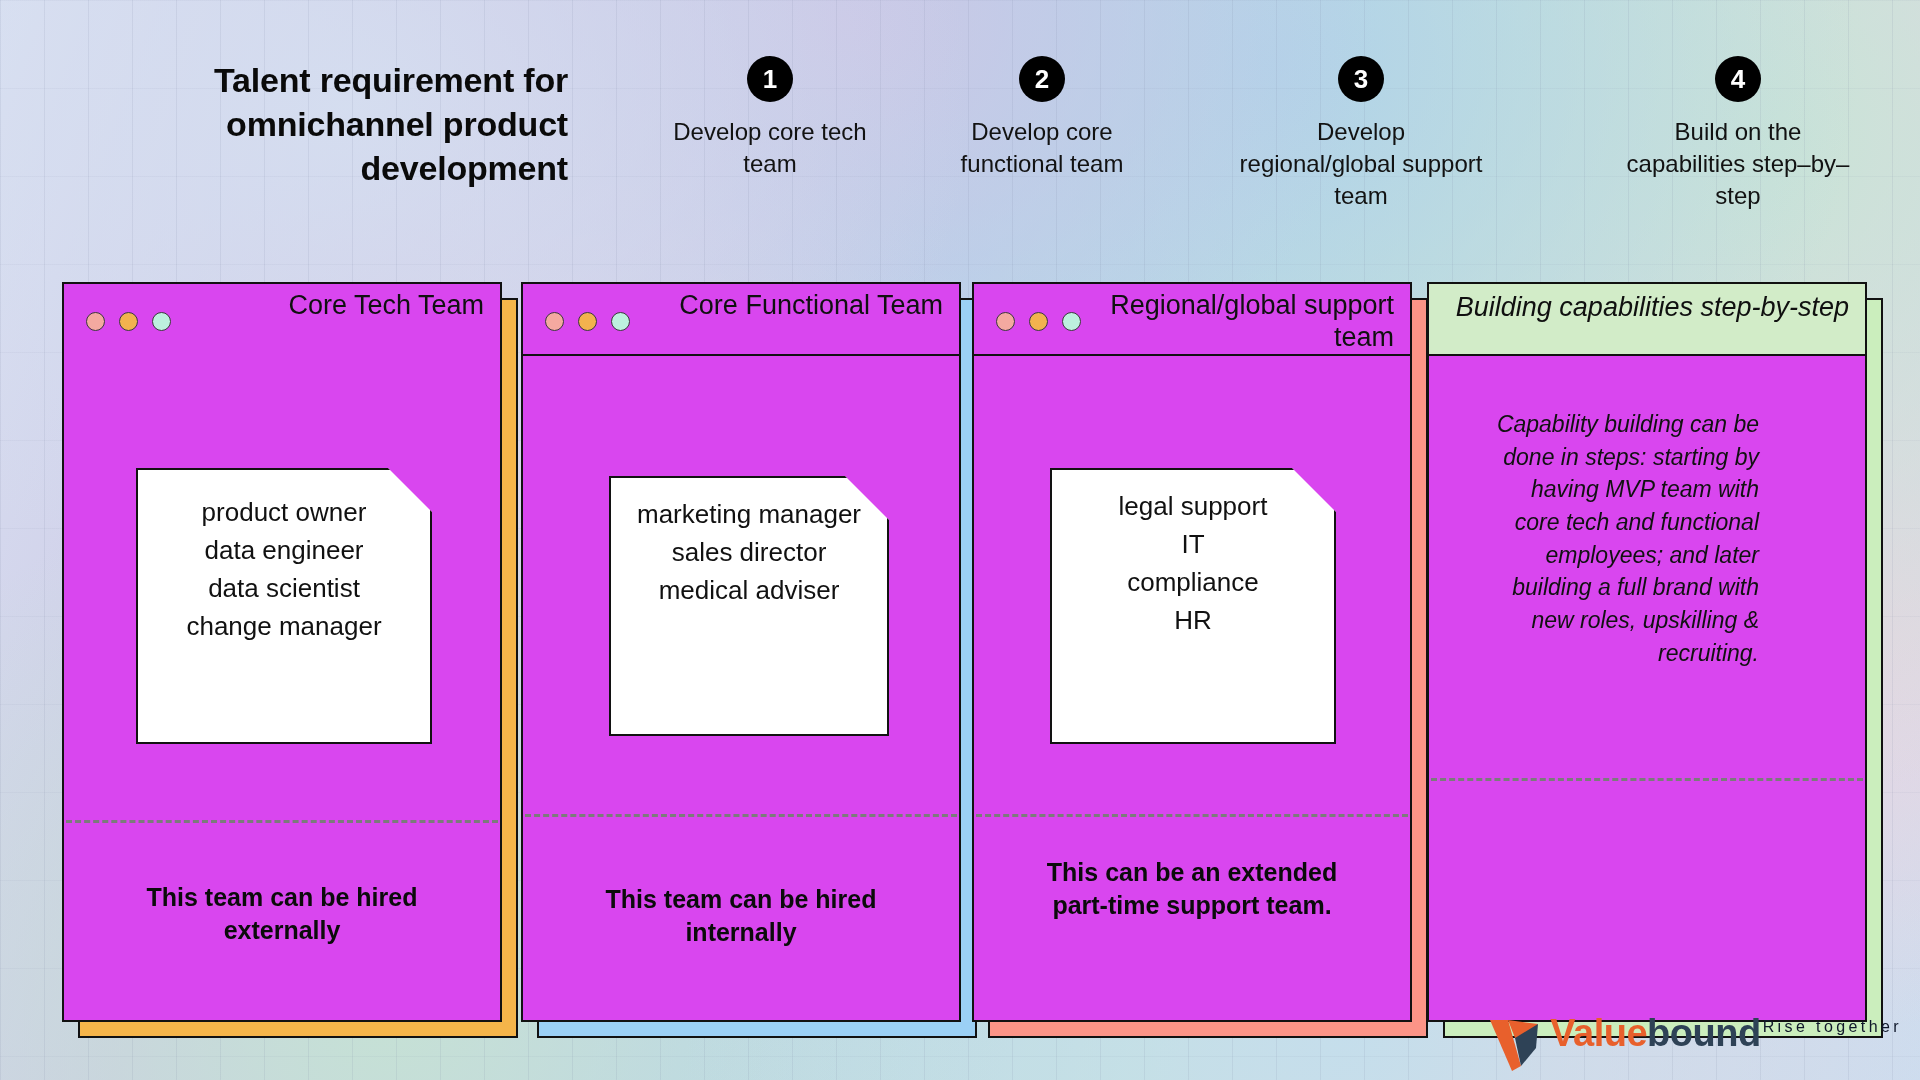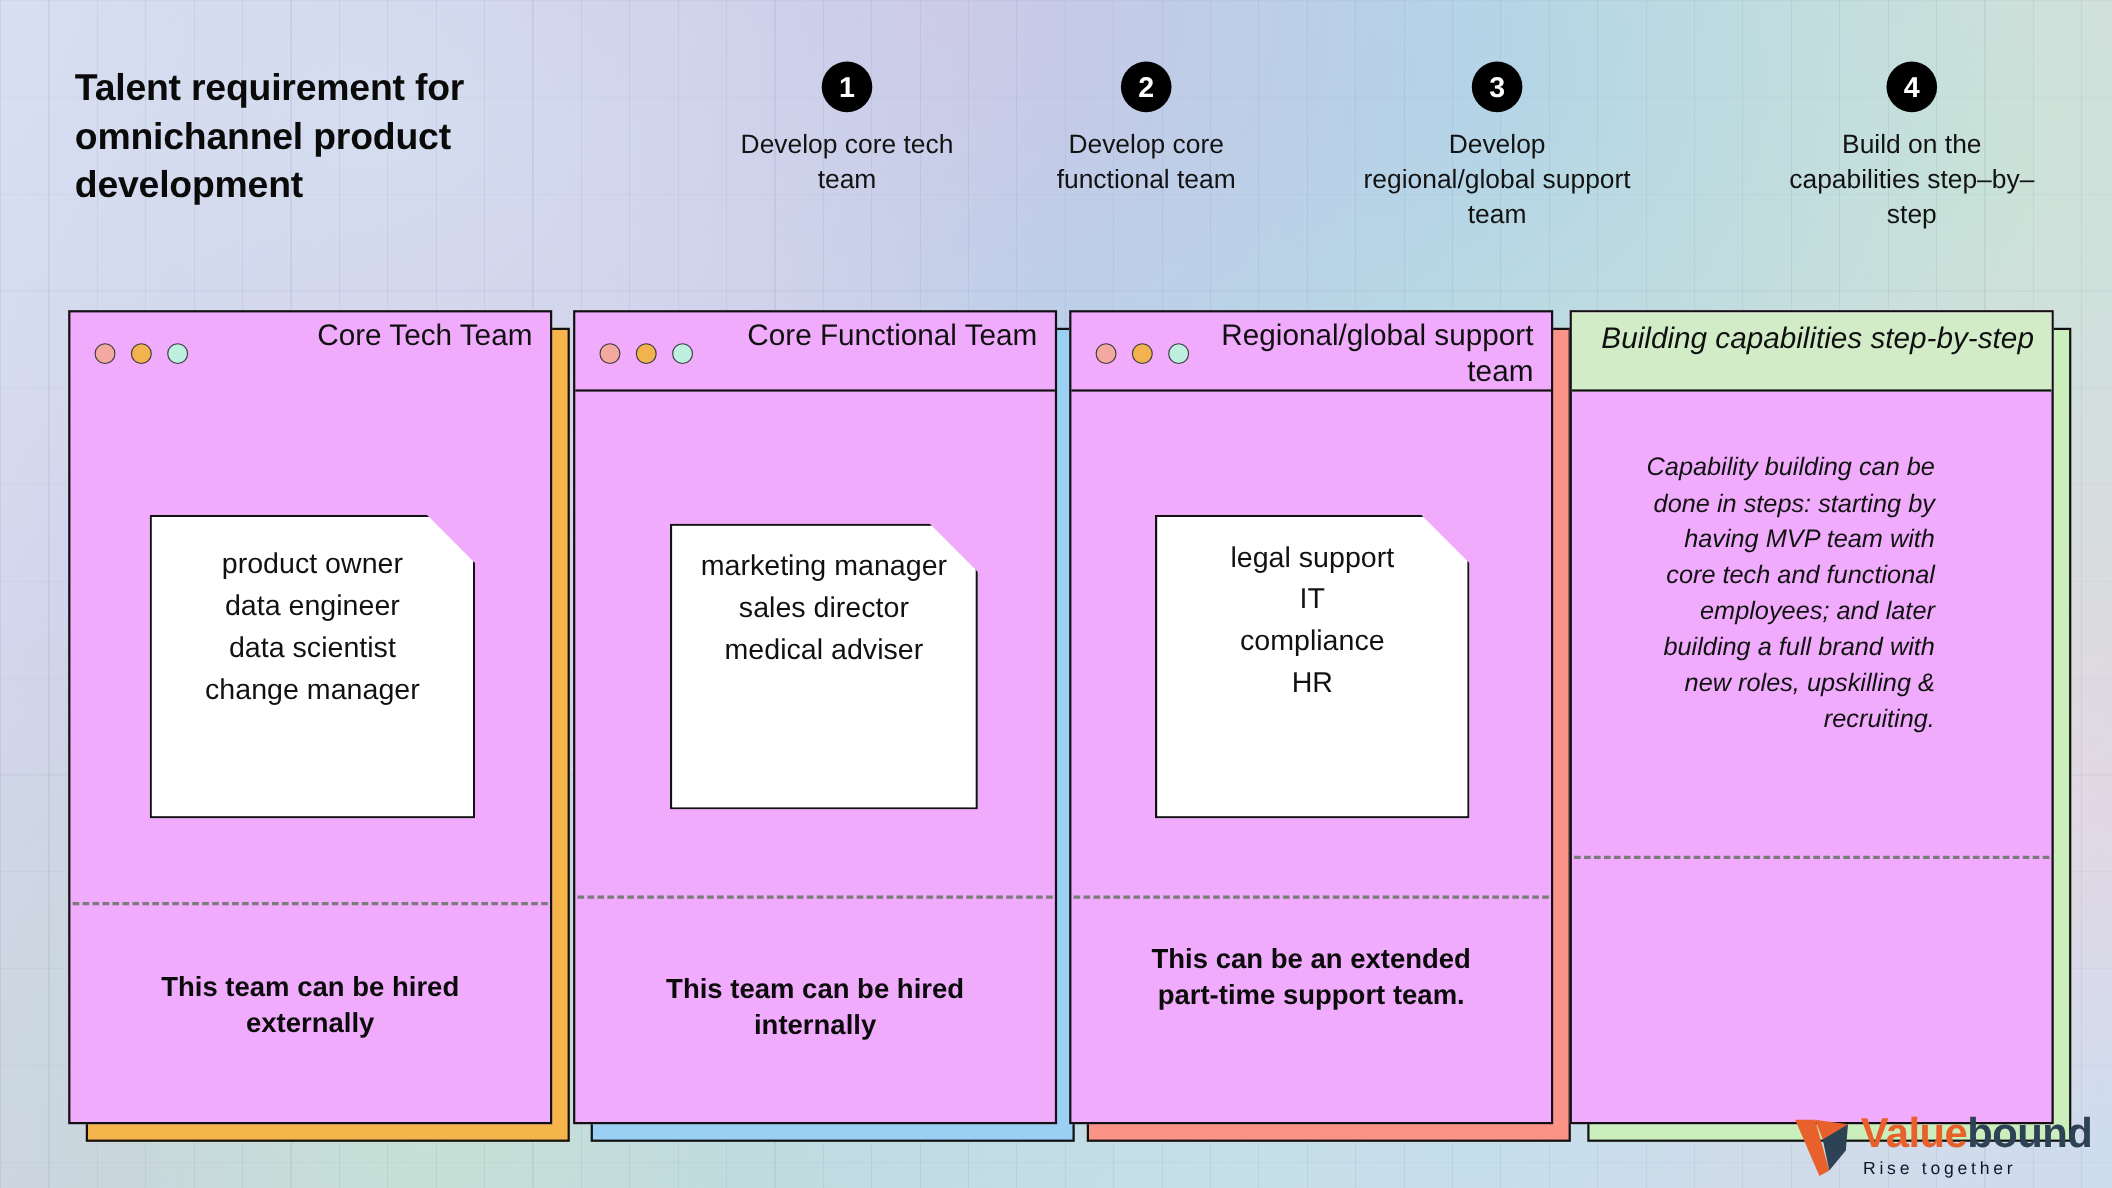--- a/index.html
+++ b/index.html
@@ -42,20 +42,21 @@
   #page-title {
     position: absolute;
     left: 68px;
     top: 58px;
     width: 500px;
     font-size: 34px;
     font-weight: bold;
     line-height: 1.30;
     color: #0a0a0a;
     letter-spacing: -0.2px;
+    text-align: right;
   }
 
   
   .step {
     position: absolute;
     top: 56px;
     width: 250px;
     text-align: center;
   }
   .step-badge {
@@ -92,21 +93,21 @@
     height: 740px;
     border: 2px solid #111111;
     box-sizing: border-box;
   }
   .card {
     position: absolute;
     left: 0;
     top: 0;
     width: 440px;
     height: 740px;
-    background: #f0abfc;
+    background: #d946ef;
     border: 2px solid #111111;
     box-sizing: border-box;
     display: flex;
     flex-direction: column;
   }
   .card-header {
     position: relative;
     height: 72px;
     flex: 0 0 72px;
     box-sizing: border-box;
@@ -203,21 +204,21 @@
 
   
   #logo {
     position: absolute;
     right: 18px;
     bottom: 8px;
     display: flex;
     align-items: flex-start;
     gap: 8px;
   }
-  #logo-text { display: flex; flex-direction: column; }
+  #logo-text { display: flex; flex-direction: row; }
   .logo-word {
     font-size: 38px;
     font-weight: bold;
     line-height: 1;
     letter-spacing: -0.5px;
   }
   .logo-word .a { color: #e8602c; }
   .logo-word .b { color: #2e4256; }
   .logo-tag {
     font-size: 16px;

